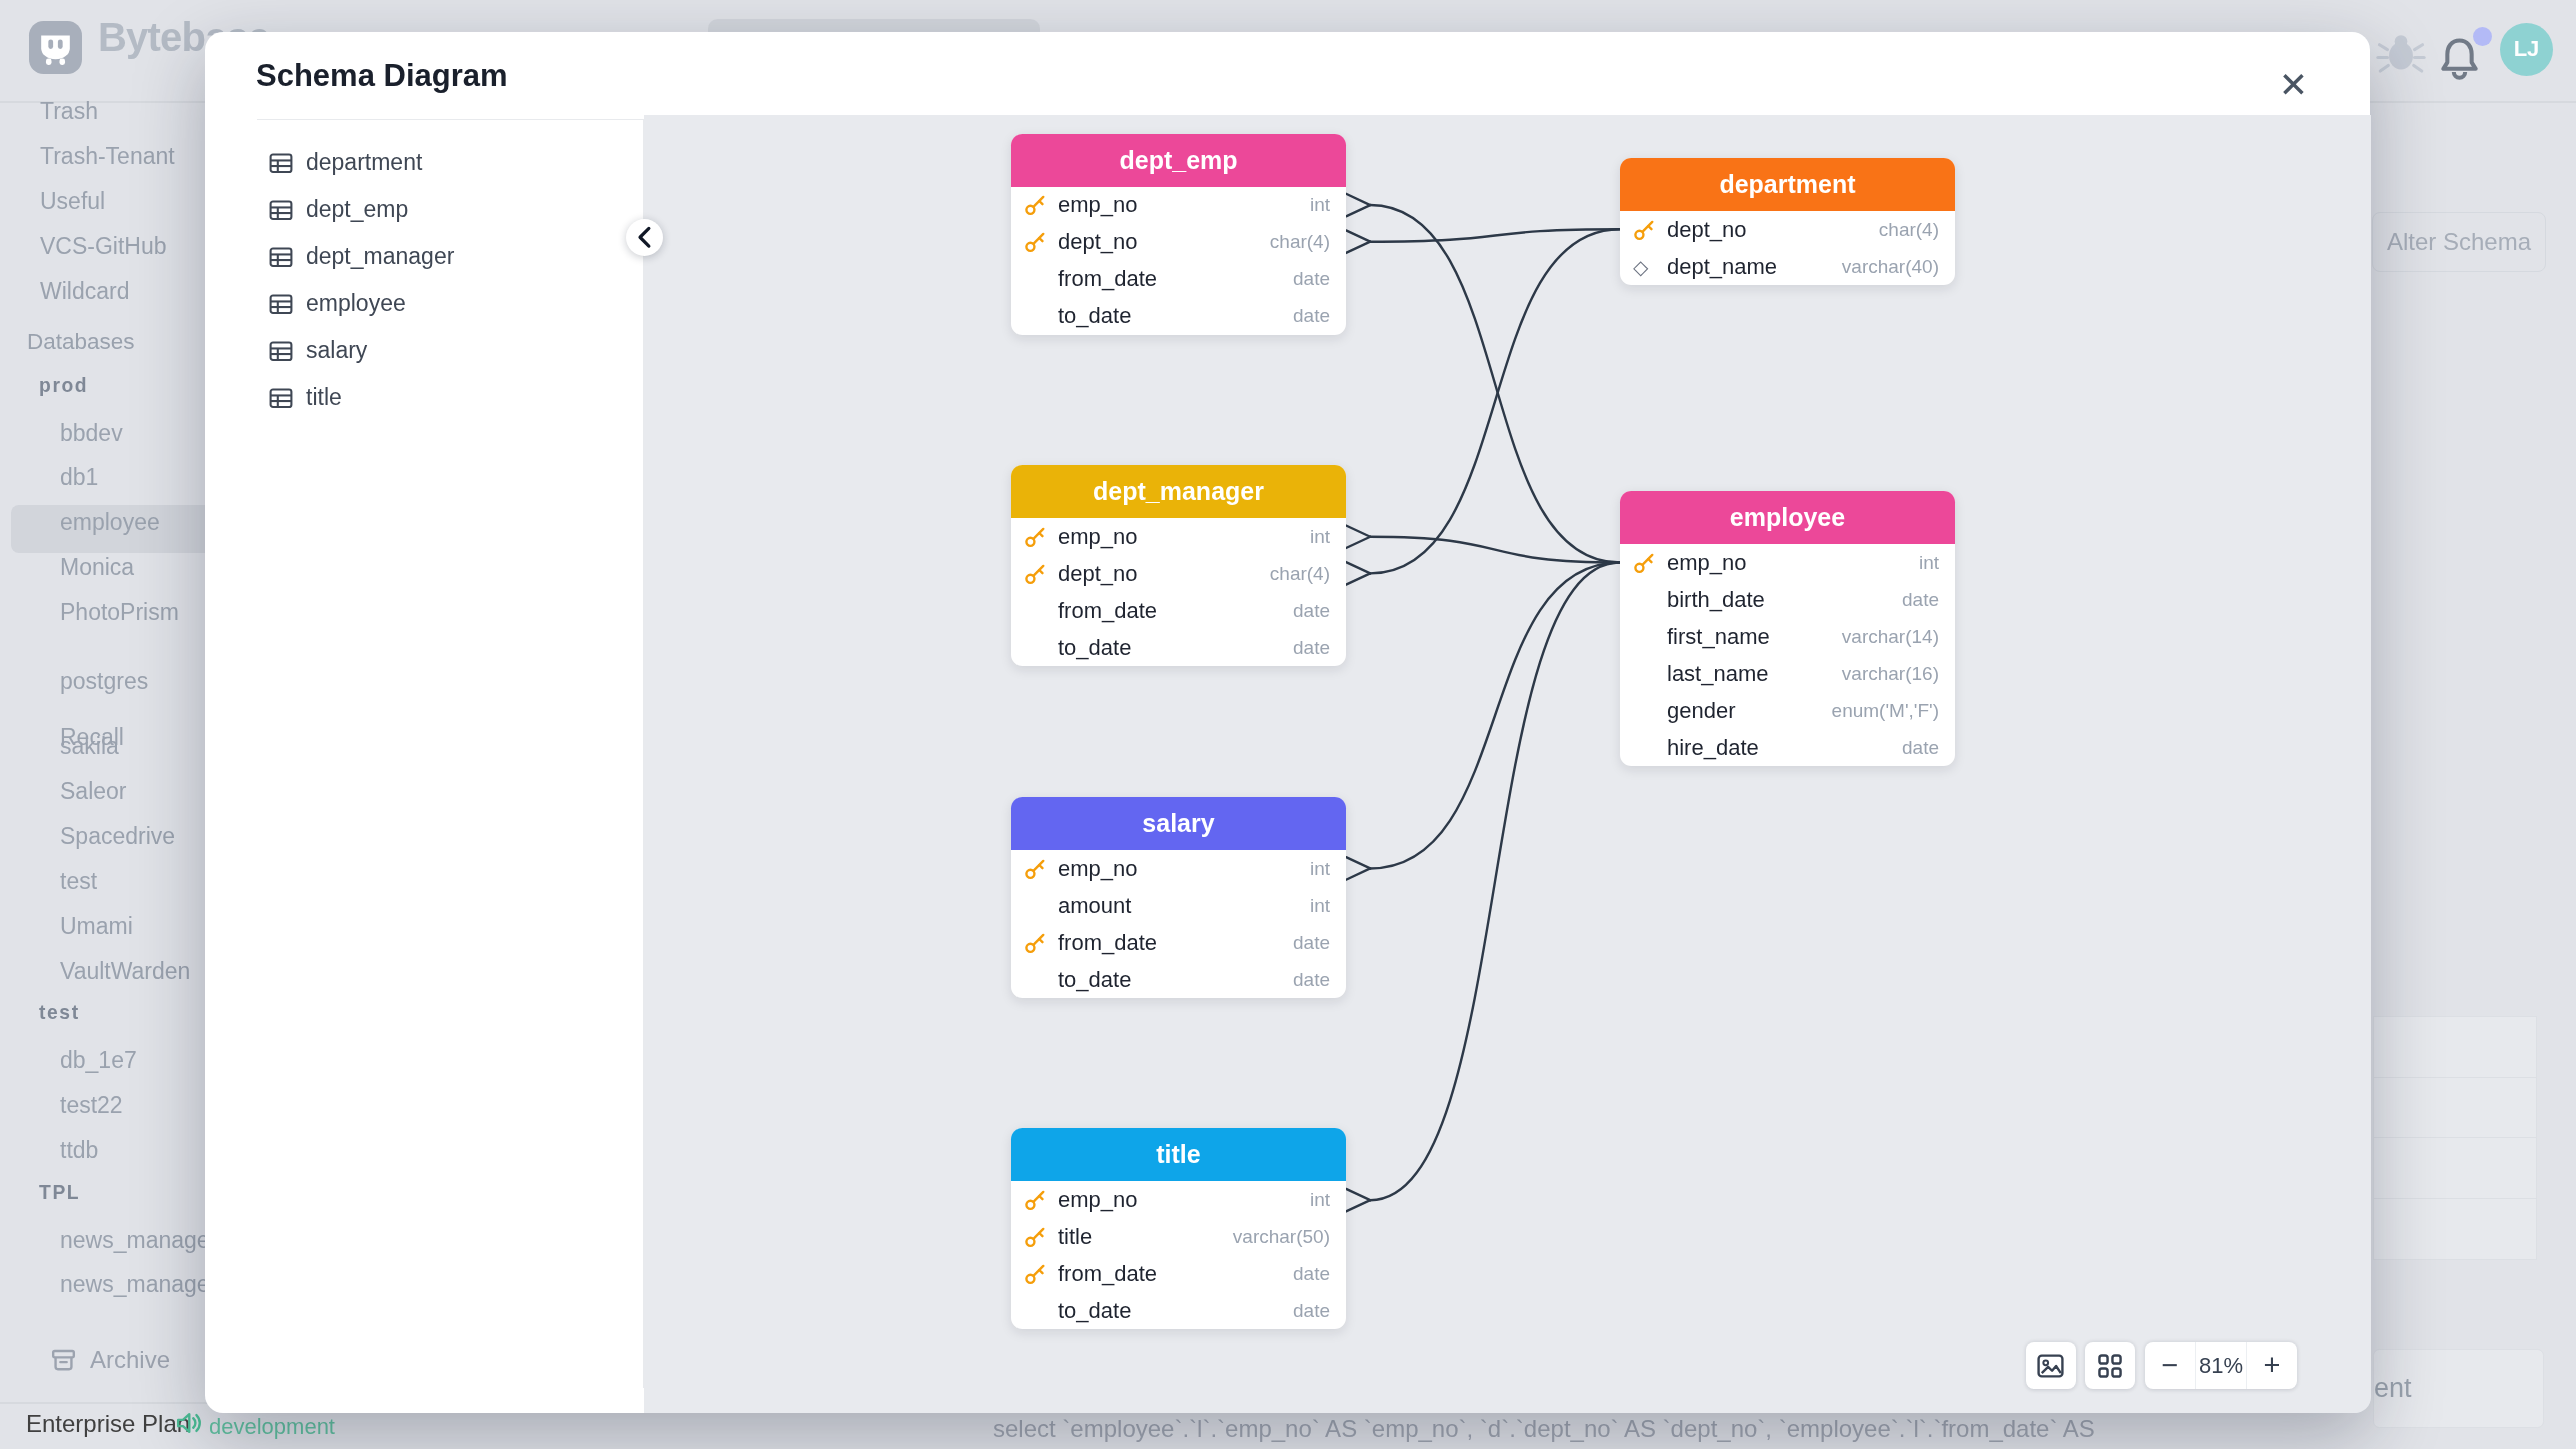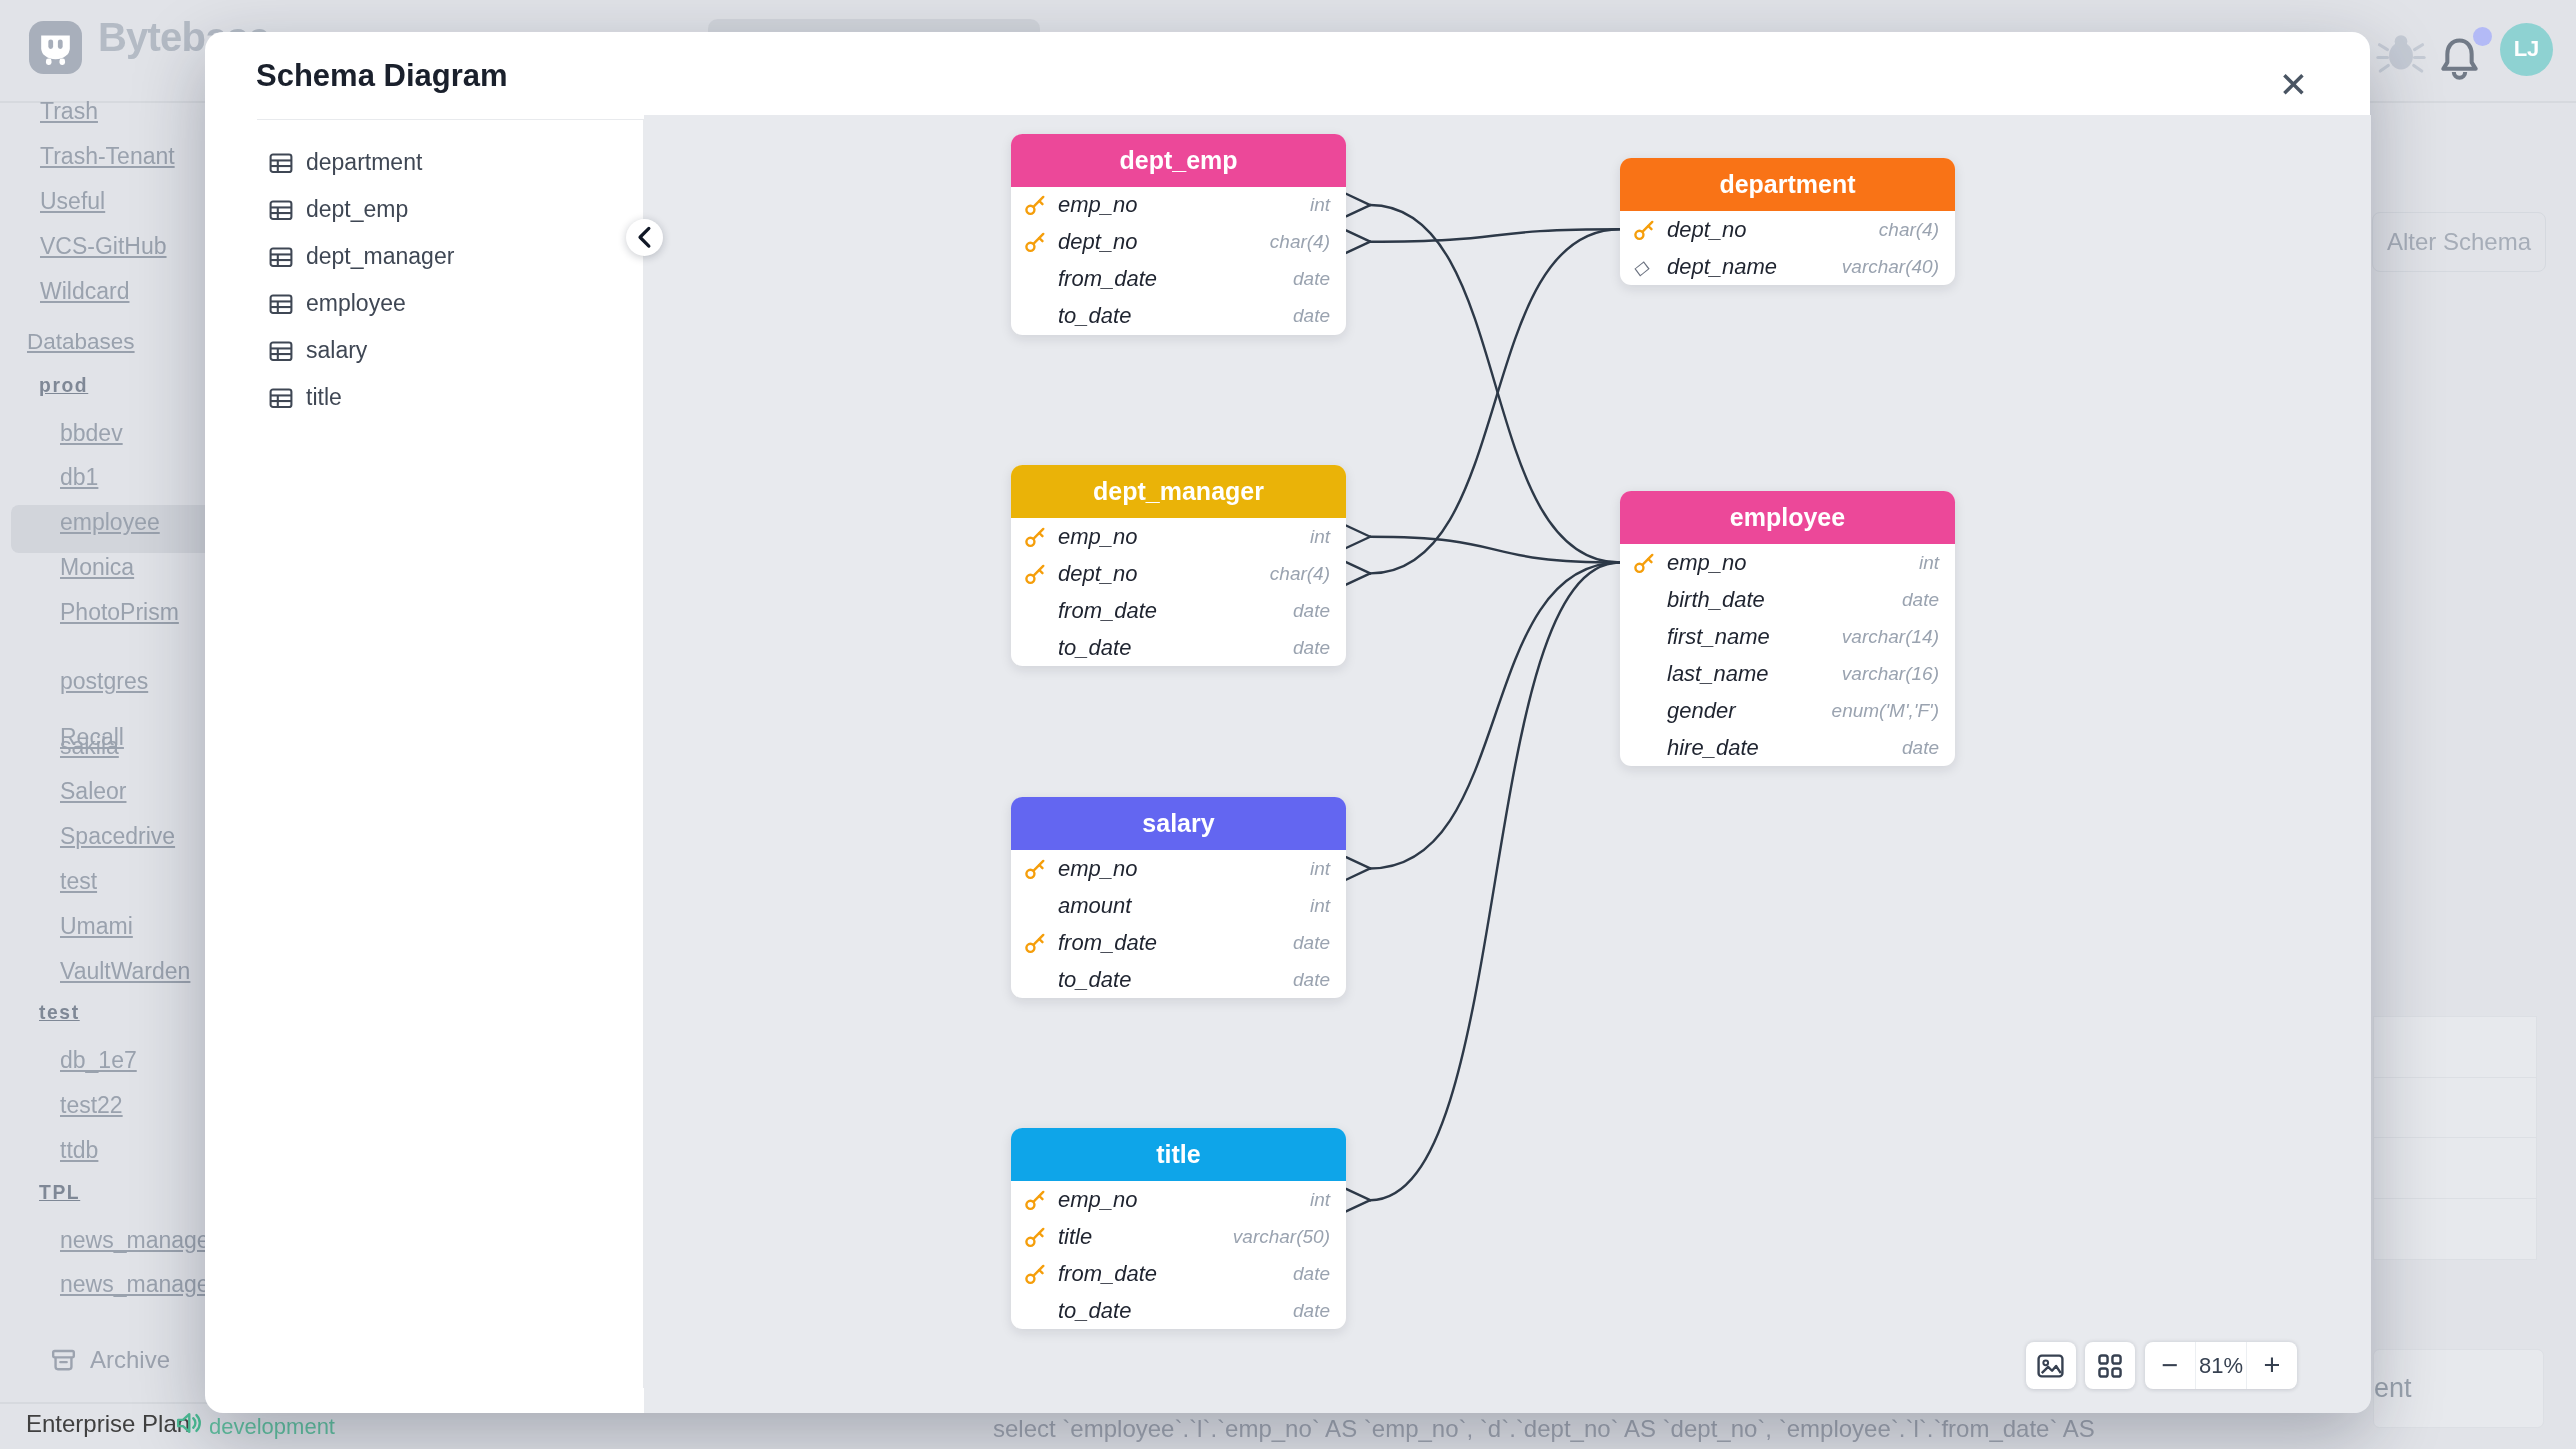--- a/index.html
+++ b/index.html
@@ -10,21 +10,21 @@
   .hdr-divider{position:absolute;left:0;top:101px;width:2576px;height:1.6px;background:#d6d9de;}
   .logo-box{position:absolute;left:29px;top:21px;width:53px;height:53px;border-radius:14.5px;background:#a8afbb;}
   .logo-box svg{position:absolute;left:8.9px;top:10.5px;}
   .logo-text{position:absolute;left:98px;top:14.5px;font-size:40px;font-weight:700;color:#b4bbc5;letter-spacing:-0.8px;}
   .top-pill{position:absolute;left:708px;top:19.3px;width:332px;height:35px;border-radius:9.7px;background:#d3d6dc;}
   .hdr-ico{position:absolute;top:32px;}
   .avatar{position:absolute;left:2500px;top:22.5px;width:53px;height:53px;border-radius:50%;background:#8ed2d2;
           display:flex;align-items:center;justify-content:center;color:#fff;font-weight:700;font-size:22px;}
   .bell-dot{position:absolute;left:2473px;top:27px;width:19.3px;height:19.3px;border-radius:50%;background:#b3baf6;}
 
-  .sb-item{position:absolute;color:#9aa2ae;font-size:23px;white-space:nowrap;text-decoration:underline;}
+  .sb-item{position:absolute;color:#9aa2ae;font-size:23px;white-space:nowrap;}
   .sb-item.section{font-size:22.5px;color:#99a1ad;}
   .sb-item.env{font-size:19.3px;font-weight:700;color:#7f8896;letter-spacing:1.6px;}
   .sb-sel{position:absolute;left:11.3px;width:346px;height:48px;border-radius:8px;background:rgba(20,30,50,.07);}
   .sb-footer-divider{position:absolute;left:0;top:1402px;width:361px;height:1.6px;background:#d6d9de;}
   .sb-archive{position:absolute;left:50px;top:1346px;color:#9ca3af;font-size:24px;display:flex;gap:13px;align-items:center;}
   .sb-plan{position:absolute;left:26px;top:1410px;color:#404040;font-size:24px;}
   .sb-dev{position:absolute;left:209px;top:1414px;color:#4cbd95;font-size:22px;opacity:.85;}
   .sb-speaker{position:absolute;left:175px;top:1411px;}
 
   .alter-btn{position:absolute;left:2372px;top:212px;width:174px;height:60px;border:1.6px solid #d5d9df;border-radius:8px;
@@ -53,21 +53,21 @@
   .collapse-btn{position:absolute;left:421px;top:187px;width:37px;height:37px;border-radius:50%;background:#fff;border:none;
                 box-shadow:0 1.6px 8px rgba(15,23,42,.22);z-index:12;display:flex;align-items:center;justify-content:center;cursor:pointer;}
 
   .canvas{position:absolute;left:439px;top:83px;width:1727px;height:1298px;background:#e8eaee;
           border-radius:0 0 16px 0;overflow:hidden;}
   .wires{position:absolute;left:0;top:0;}
 
   .tcard{position:absolute;width:335px;background:#fff;border-radius:11.3px;box-shadow:0 3.2px 11.3px rgba(15,23,42,.10);}
   .thead{height:53px;border-radius:11.3px 11.3px 0 0;display:flex;align-items:center;justify-content:center;
          color:#fff;font-size:25px;font-weight:700;}
-  .trow{position:relative;height:37px;display:flex;align-items:center;justify-content:space-between;padding:0 16px 0 47px;font-style:italic;}
+  .trow{position:relative;height:37px;display:flex;align-items:center;justify-content:space-between;padding:0 16px 0 47px;}
   .trow .cname{font-size:22px;color:#1f2430;font-weight:500;}
   .trow .ctype{font-size:19px;color:#9aa3b0;}
   .trow .kicon{position:absolute;left:13px;top:50%;transform:translateY(-50%);}
   .trow .dicon{position:absolute;left:13px;top:50%;transform:translateY(-50%);color:#6b7280;font-size:20px;}
 
   .ctl-bar{position:absolute;right:74px;bottom:24px;display:flex;gap:9.7px;align-items:center;}
   .ctl{background:#fff;border-radius:8px;box-shadow:0 0.8px 4px rgba(15,23,42,.15);height:47px;
        display:flex;align-items:center;justify-content:center;border:none;cursor:pointer;font-family:inherit;}
   .ctl.sq{width:50px;}
   .zoom-group{display:flex;background:#fff;border-radius:8px;box-shadow:0 0.8px 4px rgba(15,23,42,.15);height:47px;}

